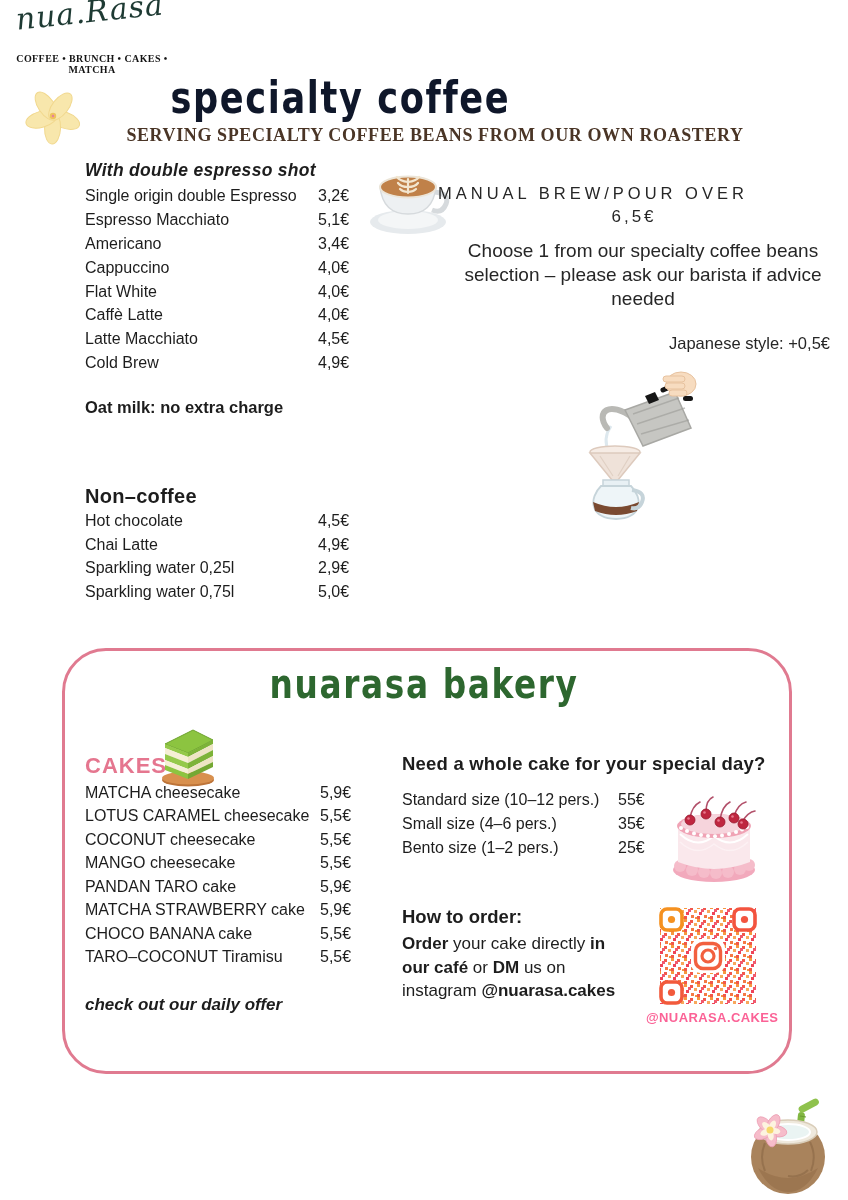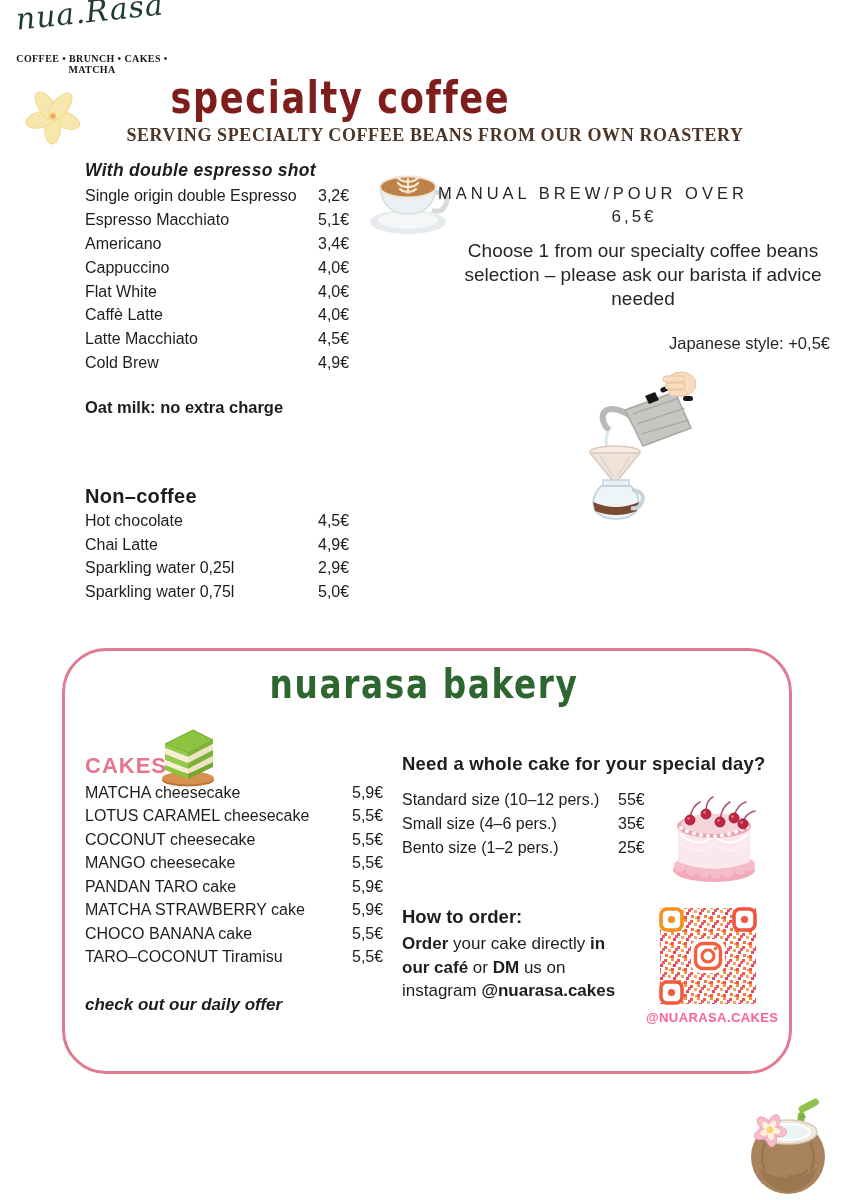--- a/index.html
+++ b/index.html
@@ -5,32 +5,32 @@
   html,body{margin:0;padding:0;background:#ffffff;}
   .page{position:relative;width:848px;height:1200px;background:#ffffff;overflow:hidden;
         font-family:"Liberation Sans",sans-serif;color:#1d1d1d;}
   .abs{position:absolute;}
 
   
   .logo-script{left:14px;top:2px;font-family:"DejaVu Serif",serif;font-style:italic;
     font-size:30px;color:#1e3a33;transform:rotate(-6deg);transform-origin:left top;letter-spacing:1px;}
   .tagline{left:0;top:53px;width:184px;text-align:center;font-family:"Liberation Serif",serif;
     font-size:10px;font-weight:700;letter-spacing:.4px;color:#141414;}
-  .page-title{left:0;top:72px;width:680px;text-align:center;color:#7f1d1d;}
+  .page-title{left:0;top:72px;width:680px;text-align:center;color:#0f172a;}
   .page-title .tt{display:inline-block;transform:scaleX(.8);transform-origin:center;
     font-family:"DejaVu Sans",sans-serif;font-weight:800;font-size:44px;letter-spacing:2px;}
   .subtitle{left:0;top:125px;width:848px;text-align:center;font-family:"Liberation Serif",serif;
     font-weight:700;font-size:18px;letter-spacing:.6px;color:#4a3526;padding-left:11px;}
 
   
   .mrow{display:flex;align-items:flex-start;font-size:16px;}
   .mrow .n{flex:0 0 233px;}
   .rows-coffee .mrow{height:23.9px;}
   .rows-noncoffee .mrow{height:23.6px;}
-  .rows-cakes .mrow{height:23.45px;gap:32px;}
+  .rows-cakes .mrow{height:23.45px;}
   .rows-cakes .mrow .n{flex:0 0 235px;}
   .rows-sizes .mrow{height:23.8px;}
   .rows-sizes .mrow .n{flex:0 0 216px;}
 
   .esp-header{left:85px;top:160px;font-size:17.5px;font-weight:700;font-style:italic;letter-spacing:.3px;}
   .esp-rows{left:85px;top:187px;width:300px;}
   .oat-note{left:85px;top:398px;font-size:16.5px;font-weight:700;}
   .nc-header{left:85px;top:485px;font-size:20px;font-weight:700;letter-spacing:.3px;}
   .nc-rows{left:85px;top:512px;width:300px;}
 

